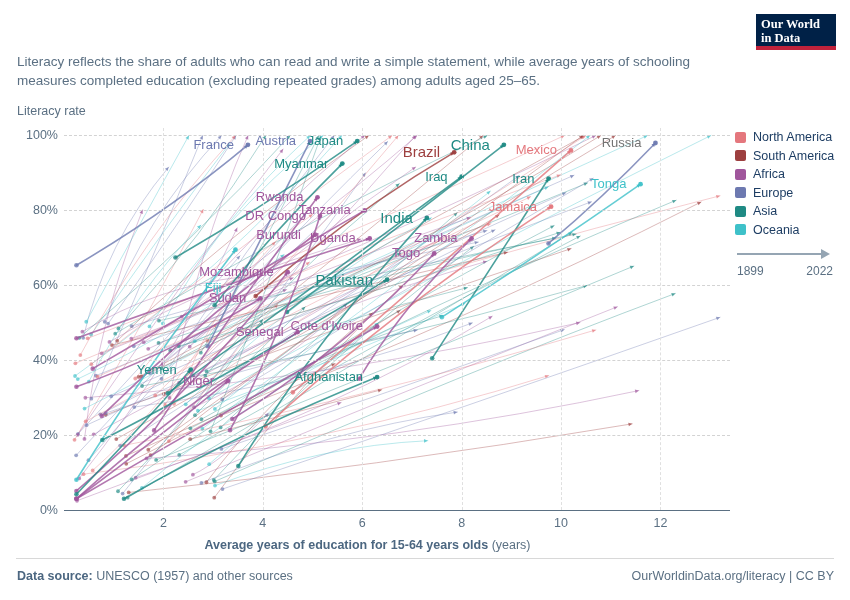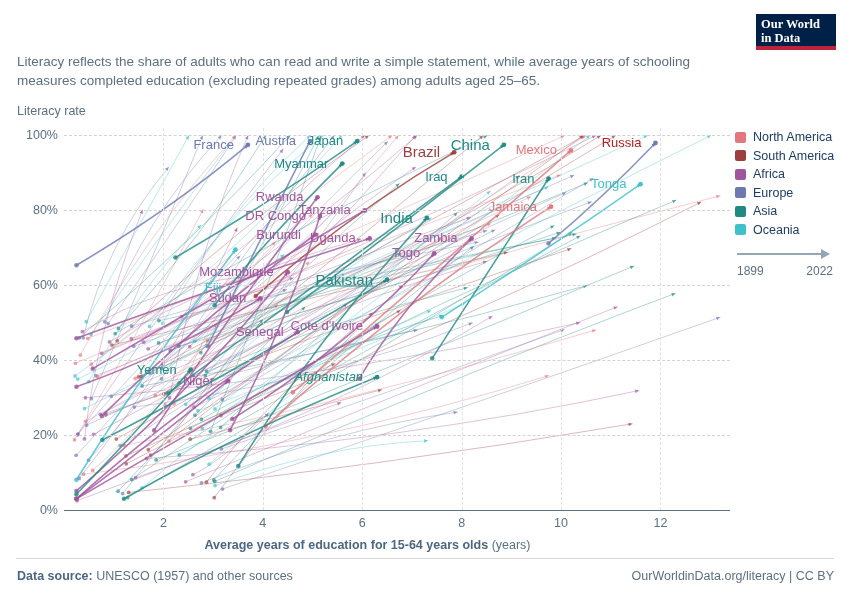--- a/index.html
+++ b/index.html
@@ -746,21 +746,21 @@
       <div class="vgrid" style="left: 497.015px;"></div>
       <div class="xtick" style="left: 497.015px;">10</div>
       <div class="vgrid" style="left: 596.418px;"></div>
       <div class="xtick" style="left: 596.418px;">12</div>
       <div class="pt-label" style="color: rgb(109, 121, 176); left: 169.896px; top: 15.8529px; transform: translate(-100%, -50%);">France</div>
       <div class="pt-label" style="color: rgb(109, 121, 176); left: 232.022px; top: 12.1078px; transform: translate(-100%, -50%);">Austria</div>
       <div class="pt-label" style="color: rgb(31, 138, 132); left: 279.239px; top: 12.1078px; transform: translate(-100%, -50%);">Japan</div>
       <div class="pt-label big" style="color: rgb(157, 63, 63); left: 376.157px; top: 23.3431px; transform: translate(-100%, -50%);">Brazil</div>
       <div class="pt-label big" style="color: rgb(31, 138, 132); left: 425.858px; top: 15.8529px; transform: translate(-100%, -50%);">China</div>
       <div class="pt-label" style="color: rgb(228, 119, 125); left: 492.955px; top: 21.4706px; transform: translate(-100%, -50%);">Mexico</div>
-      <div class="pt-label" style="color: #b91c1c; left: 577.448px; top: 13.9804px; transform: translate(-100%, -50%);">Russia</div>
+      <div class="pt-label" style="color: #737373; left: 577.448px; top: 13.9804px; transform: translate(-100%, -50%);">Russia</div>
       <div class="pt-label" style="color: rgb(31, 138, 132); left: 264.328px; top: 34.5784px; transform: translate(-100%, -50%);">Myanmar</div>
       <div class="pt-label" style="color: rgb(31, 138, 132); left: 383.612px; top: 47.6863px; transform: translate(-100%, -50%);">Iraq</div>
       <div class="pt-label" style="color: rgb(31, 138, 132); left: 470.59px; top: 49.5588px; transform: translate(-100%, -50%);">Iran</div>
       <div class="pt-label" style="color: rgb(62, 193, 201); left: 562.537px; top: 55.1765px; transform: translate(-100%, -50%);">Tonga</div>
       <div class="pt-label" style="color: rgb(160, 86, 156); left: 239.478px; top: 68.2843px; transform: translate(-100%, -50%);">Rwanda</div>
       <div class="pt-label" style="color: rgb(160, 86, 156); left: 286.694px; top: 81.3922px; transform: translate(-100%, -50%);">Tanzania</div>
       <div class="pt-label" style="color: rgb(160, 86, 156); left: 241.963px; top: 87.0098px; transform: translate(-100%, -50%);">DR Congo</div>
       <div class="pt-label big" style="color: rgb(31, 138, 132); left: 348.821px; top: 88.8824px; transform: translate(-100%, -50%);">India</div>
       <div class="pt-label" style="color: rgb(228, 119, 125); left: 473.075px; top: 77.6471px; transform: translate(-100%, -50%);">Jamaica</div>
       <div class="pt-label" style="color: rgb(160, 86, 156); left: 236.993px; top: 105.735px; transform: translate(-100%, -50%);">Burundi</div>
@@ -768,21 +768,21 @@
       <div class="pt-label" style="color: rgb(160, 86, 156); left: 393.552px; top: 109.48px; transform: translate(-100%, -50%);">Zambia</div>
       <div class="pt-label" style="color: rgb(62, 193, 201); left: 157.47px; top: 120.716px; transform: translate(-100%, -50%); margin-top: 38px;">Fiji</div>
       <div class="pt-label" style="color: rgb(160, 86, 156); left: 356.276px; top: 124.461px; transform: translate(-100%, -50%);">Togo</div>
       <div class="pt-label" style="color: rgb(160, 86, 156); left: 209.657px; top: 143.186px; transform: translate(-100%, -50%);">Mozambique</div>
       <div class="pt-label big" style="color: rgb(31, 138, 132); left: 309.06px; top: 150.676px; transform: translate(-100%, -50%); text-decoration: underline;">Pakistan</div>
       <div class="pt-label" style="color: rgb(160, 86, 156); left: 182.321px; top: 169.402px; transform: translate(-100%, -50%);">Sudan</div>
       <div class="pt-label" style="color: rgb(160, 86, 156); left: 219.597px; top: 203.108px; transform: translate(-100%, -50%);">Senegal</div>
       <div class="pt-label" style="color: rgb(160, 86, 156); left: 299.119px; top: 197.49px; transform: translate(-100%, -50%);">Cote d'Ivoire</div>
       <div class="pt-label" style="color: rgb(31, 138, 132); left: 112.739px; top: 240.559px; transform: translate(-100%, -50%);">Yemen</div>
       <div class="pt-label" style="color: rgb(160, 86, 156); left: 150.015px; top: 251.794px; transform: translate(-100%, -50%);">Niger</div>
-      <div class="pt-label" style="color: rgb(31, 138, 132); left: 299.119px; top: 248.049px; transform: translate(-100%, -50%); font-style: italic;">Afghanistan</div>
+      <div class="pt-label" style="color: rgb(31, 138, 132); left: 299.119px; top: 248.049px; transform: translate(-100%, -50%);">Afghanistan</div>
     </div>
 
   <div class="x-axis-title">
     <b>Average years of education for 15-64 years olds</b>
     <span class="unit">(years)</span>
   </div>
 
   <div class="legend" id="legend">
       <div class="legend-row">
         <div class="legend-swatch" style="background: rgb(228, 119, 125);"></div>

